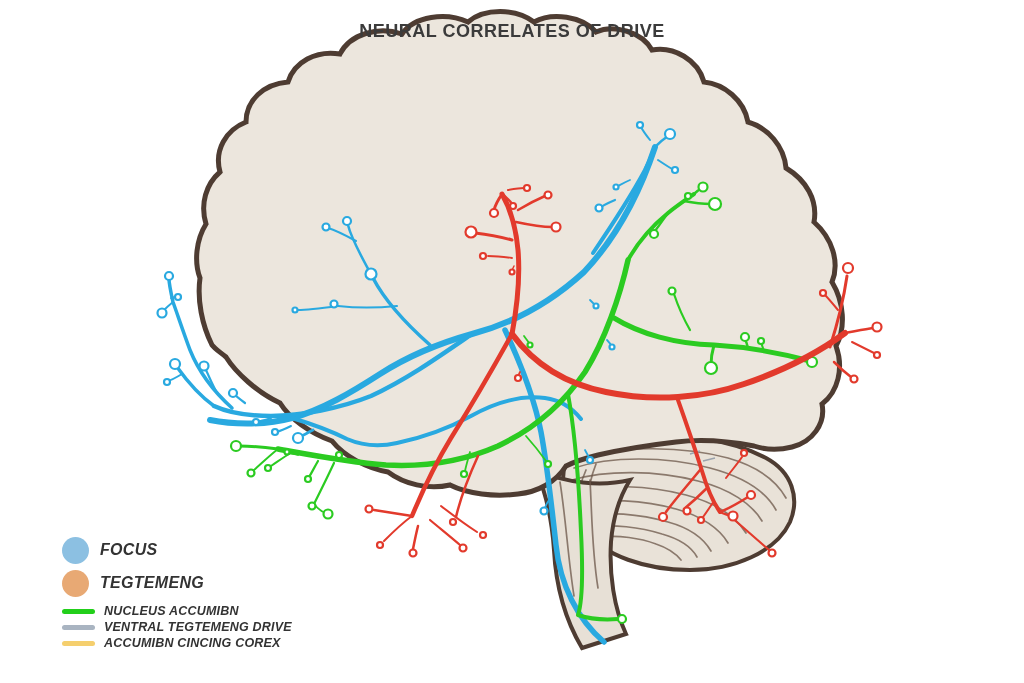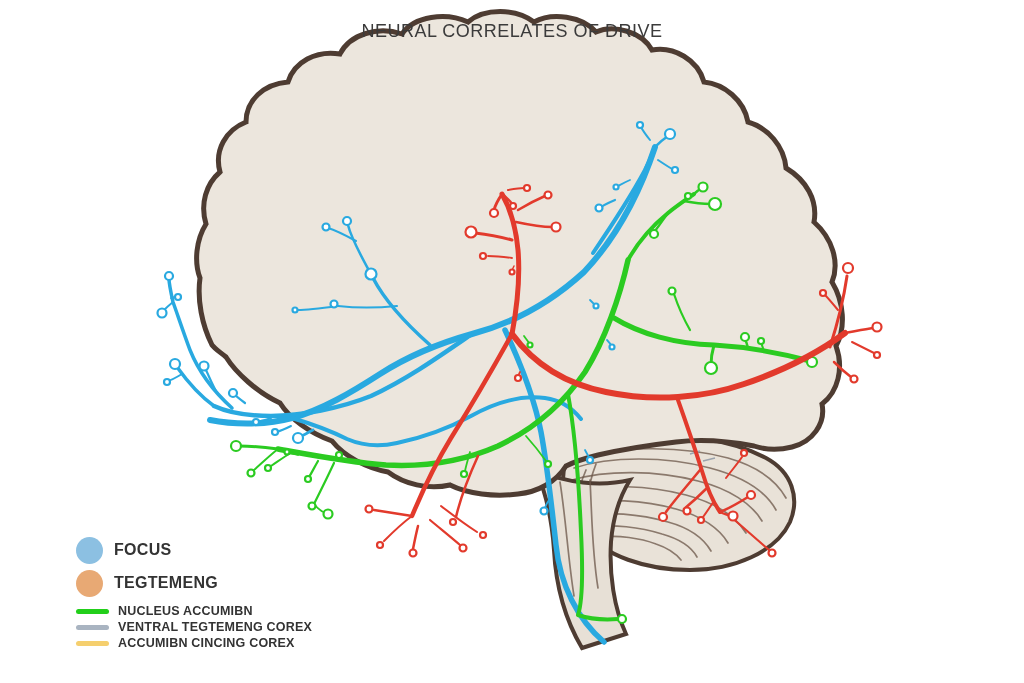--- a/index.html
+++ b/index.html
@@ -1,21 +1,21 @@
 <!DOCTYPE html>
 <html><head>
 <meta charset="utf-8">
 <style>
   html,body{margin:0;padding:0;background:#fff;}
   .stage{position:relative;width:1024px;height:683px;background:#fff;overflow:hidden;
          font-family:"Liberation Sans",sans-serif;}
   .title{position:absolute;top:21px;left:0;right:0;text-align:center;
-         font-size:18px;font-weight:400;letter-spacing:.5px;color:#3b3b3b;}
+         font-size:18px;font-weight:700;letter-spacing:.5px;color:#3b3b3b;}
   svg{position:absolute;top:0;left:0;}
-  .legend{position:absolute;left:76px;top:536px;}
+  .legend{position:absolute;left:62px;top:536px;font-style:italic;}
   .lrow{display:flex;align-items:center;}
   .lrow.big{height:28px;margin-bottom:5px;}
   .lrow.small{height:16px;text-align:center;}
   .gap{margin-top:6px;}
   .ldot{width:27px;height:27px;border-radius:50%;margin-right:11px;flex:0 0 auto;}
   .lline{width:33px;height:5px;border-radius:3px;margin-right:9px;flex:0 0 auto;}
   .lbl-big{font-size:16px;font-weight:600;color:#333;letter-spacing:.3px;}
   .lbl-small{font-size:12.5px;font-weight:600;color:#333;letter-spacing:.2px;}
   .d-focus{background:#8cc0e2;} .d-motiv{background:#e8a974;}
   .l-green{background:#22cf1a;} .l-gray{background:#a9b4c1;} .l-yellow{background:#f5cf6e;}
@@ -281,21 +281,21 @@
     <div class="lrow big">
       <span class="ldot d-motiv"></span>
       <span class="lbl-big">TEGTEMENG</span>
     </div>
     <div class="lrow small gap">
       <span class="lline l-green"></span>
       <span class="lbl-small">NUCLEUS ACCUMIBN</span>
     </div>
     <div class="lrow small">
       <span class="lline l-gray"></span>
-      <span class="lbl-small">VENTRAL TEGTEMENG COREX</span>
+      <span class="lbl-small">VENTRAL TEGTEMENG DRIVE</span>
     </div>
     <div class="lrow small">
       <span class="lline l-yellow"></span>
       <span class="lbl-small">ACCUMIBN CINCING COREX</span>
     </div>
   </div>
 
 </div>
 
 </body></html>

